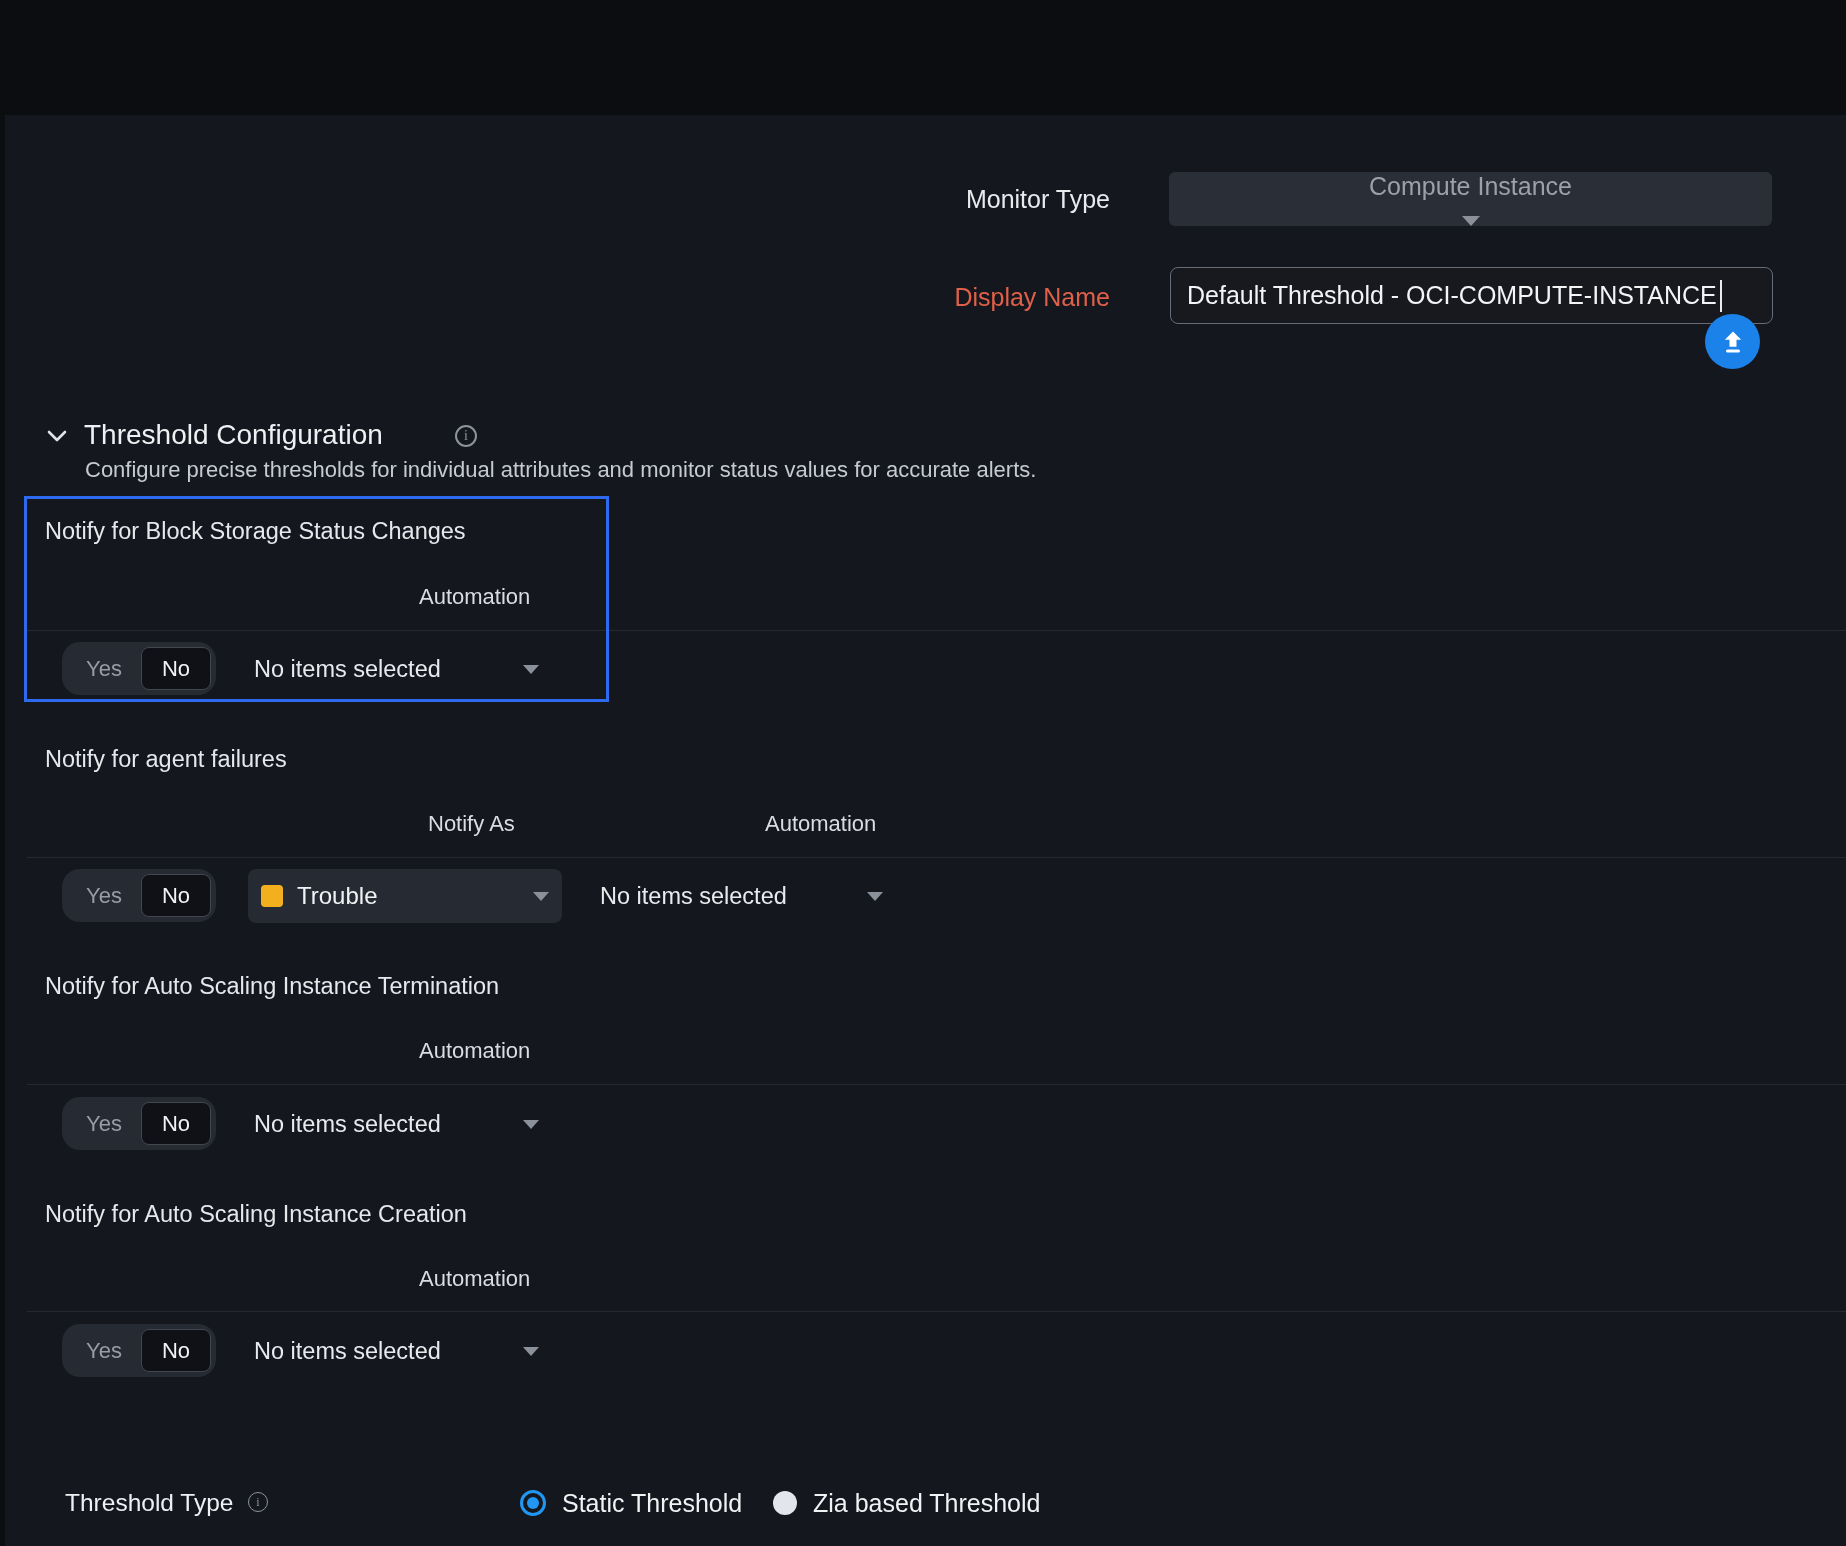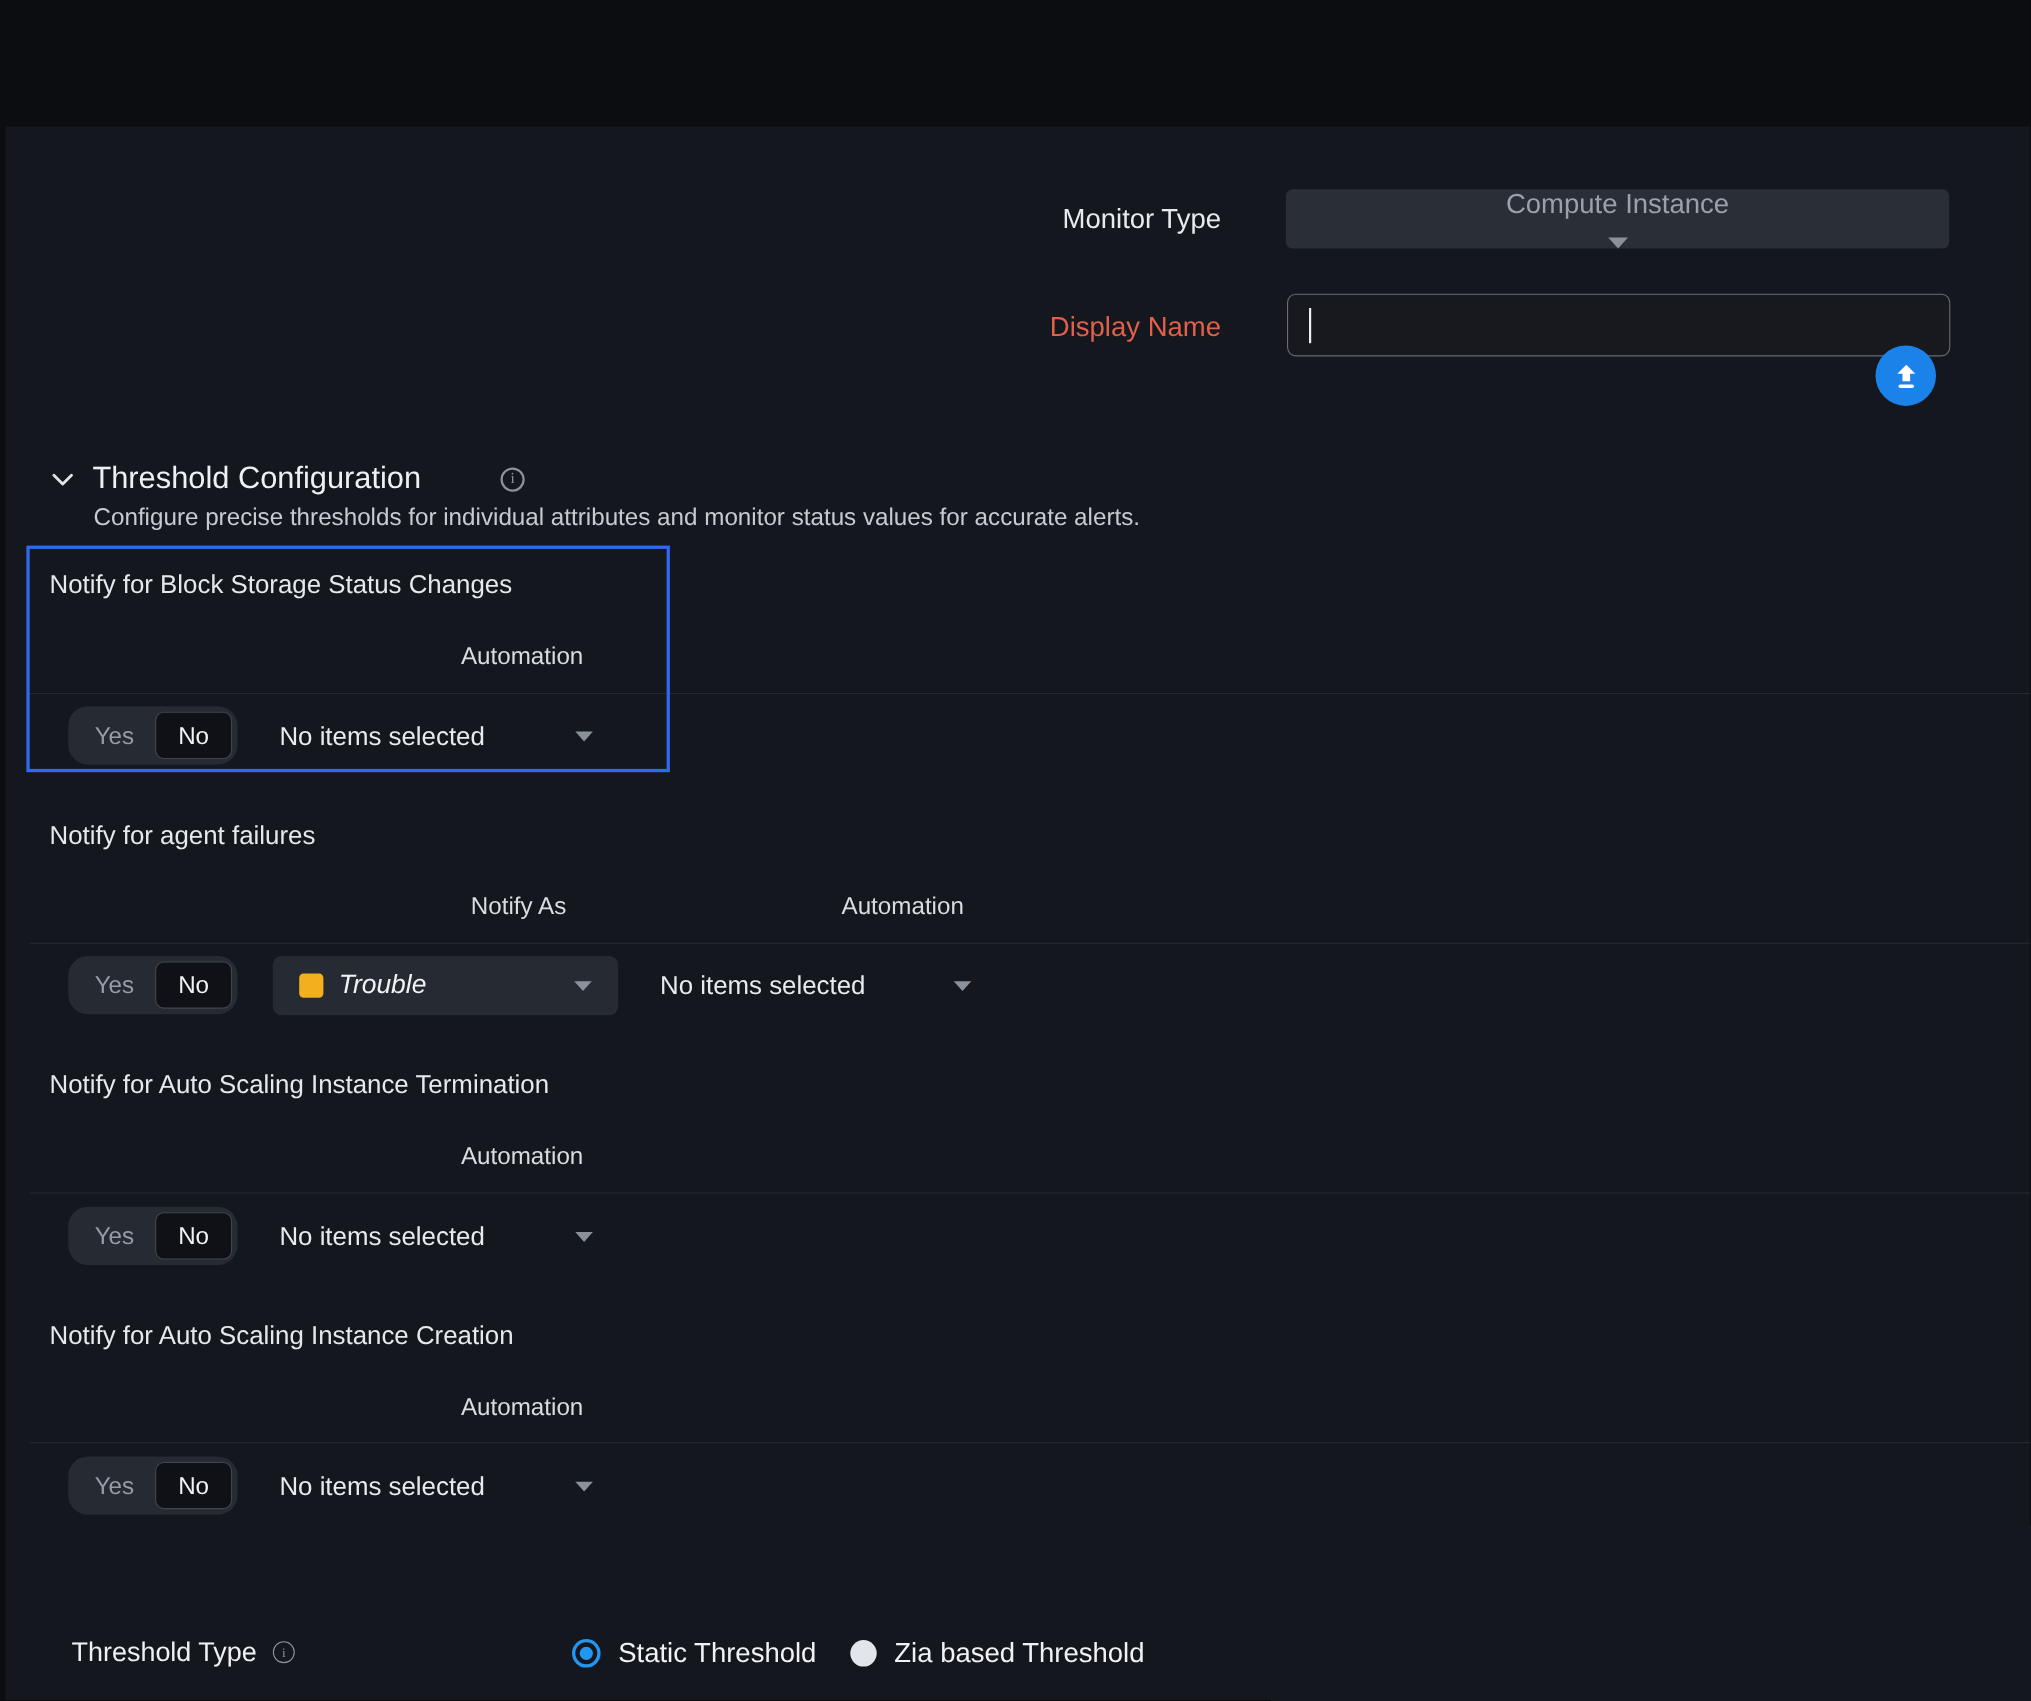--- a/index.html
+++ b/index.html
@@ -75,21 +75,21 @@
     display:flex; align-items:center; justify-content:center;
   }
 
   .ghost-select {
     position:absolute; height:30px; display:flex; align-items:center; justify-content:space-between;
     font-size:23.5px; color:#e8ebee; cursor:pointer;
   }
 
   .pill-select {
     position:absolute; display:flex; align-items:center; gap:14px;
-    background:#262a32; border-radius:8px; padding:0 24px; cursor:pointer;font-style:italic;
+    background:#262a32; border-radius:8px; padding:0 13px; cursor:pointer;
   }
   .swatch { width:22px; height:22px; border-radius:4px; background:#f2b01f; flex:none; }
   .pill-select .pill-value { flex:1; font-size:24px; color:#f0f2f4; }
 
   .radio-on {
     position:absolute; width:26px; height:26px; border-radius:50%;
     border:3px solid #2196f3; display:flex; align-items:center; justify-content:center; background:transparent;
   }
   .radio-on::after { content:""; width:12px; height:12px; border-radius:50%; background:#2196f3; }
   .radio-off { position:absolute; width:24px; height:24px; border-radius:50%; background:#e2e6ea; }
@@ -104,20 +104,21 @@
   <div class="content-bg"></div>
 
   <label class="field-label" style="left:760px; top:184px;">Monitor Type</label>
   <div class="select" style="left:1169px; top:172px; width:603px; height:54px;">
     <span class="select-value muted">Compute Instance</span>
     <span class="caret"></span>
   </div>
 
   <label class="field-label accent" style="left:760px; top:282px;">Display Name</label>
   <div class="text-input" style="left:1170px; top:267px; width:603px; height:57px;">
+    <span>Default Threshold - OCI-COMPUTE-INSTANCE</span>
     <span class="text-caret"></span>
   </div>
 
   <button class="fab" style="left:1705px; top:314px;">
     <svg width="28" height="28" viewBox="0 0 24 24">
       <path d="M12 3 L19 10 H15 V16 H9 V10 H5 Z" fill="#ffffff"></path>
       <rect x="6" y="18.5" width="12" height="2.6" rx="1.3" fill="#ffffff"></rect>
     </svg>
   </button>
 

